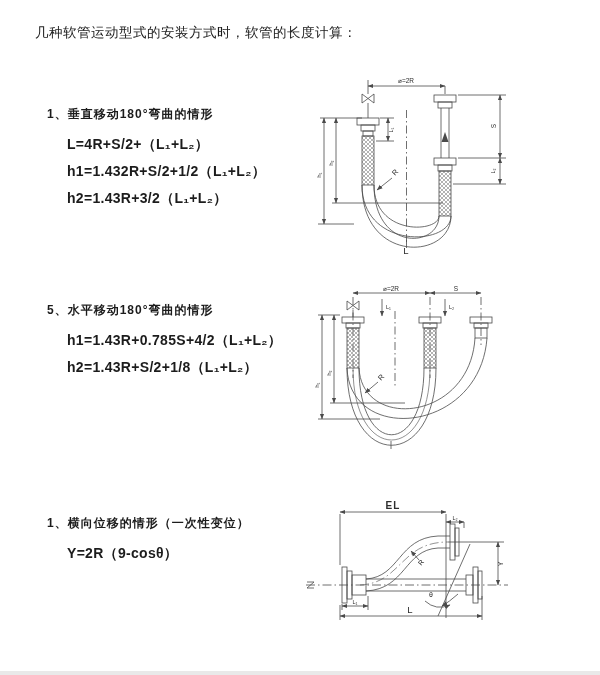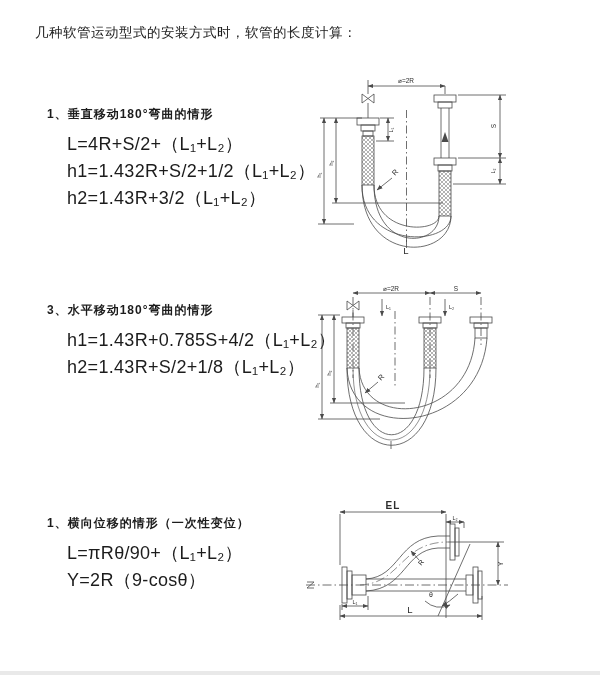--- a/index.html
+++ b/index.html
@@ -6,21 +6,21 @@
   body{
     width:600px;height:675px;background:#ffffff;position:relative;overflow:hidden;
     font-family:"Liberation Sans","DejaVu Sans",sans-serif;color:#1c1c1c;
   }
   .page-title{
     position:absolute;left:35px;top:24px;font-size:13.5px;font-weight:normal;letter-spacing:.5px;
   }
   .section{position:absolute;left:47px;}
   .sec1{top:106px}.sec2{top:302px}.sec3{top:515px}
   .sec-head{font-size:12px;font-weight:bold;letter-spacing:1px;margin:0 0 8px 0;white-space:nowrap;}
-  .formula{font-size:18px;font-weight:normal;letter-spacing:.3px;margin:0 0 0 20px;line-height:27px;white-space:nowrap;}
+  .formula{font-size:14px;font-weight:bold;letter-spacing:.3px;margin:0 0 0 20px;line-height:27px;white-space:nowrap;}
   .diagram{position:absolute;}
   .dg1{left:310px;top:70px;}
   .dg2{left:310px;top:283px;}
   .dg3{left:298px;top:498px;}
   svg{display:block;}
   svg text{font-family:"Liberation Sans","DejaVu Sans",sans-serif;fill:#2d2d2d;}
   .bottom-edge{position:absolute;left:0;bottom:0;width:600px;height:4px;background:#e9e9e9;}
 </style>
 </head>
 <body>
@@ -28,28 +28,27 @@
 <div class="page-title">几种软管运动型式的安装方式时，软管的长度计算：</div>
 
 <div class="section sec1">
   <div class="sec-head">1、垂直移动180°弯曲的情形</div>
   <div class="formula">L=4R+S/2+（L₁+L₂）</div>
   <div class="formula">h1=1.432R+S/2+1/2（L₁+L₂）</div>
   <div class="formula">h2=1.43R+3/2（L₁+L₂）</div>
 </div>
 
 <div class="section sec2">
-  <div class="sec-head">3、水平移动180°弯曲的情形</div>
+  <div class="sec-head">5、水平移动180°弯曲的情形</div>
   <div class="formula">h1=1.43R+0.785S+4/2（L₁+L₂）</div>
   <div class="formula">h2=1.43R+S/2+1/8（L₁+L₂）</div>
 </div>
 
 <div class="section sec3">
   <div class="sec-head">1、横向位移的情形（一次性变位）</div>
-  <div class="formula">L=πRθ/90+（L₁+L₂）</div>
   <div class="formula">Y=2R（9-cosθ）</div>
 </div>
 
 <svg class="diagram dg1" width="288" height="192" viewBox="0 0 288 192">
   <defs>
     <marker id="ar1" viewBox="0 0 10 10" refX="8.5" refY="5" markerWidth="8" markerHeight="8" orient="auto-start-reverse">
       <path d="M0,1.5 L9,5 L0,8.5 z" fill="#4a4a4a"></path>
     </marker>
     <pattern id="hx1" width="4" height="4" patternUnits="userSpaceOnUse">
       <path d="M0,0L4,4 M4,0L0,4" stroke="#808080" stroke-width="0.6"></path>

